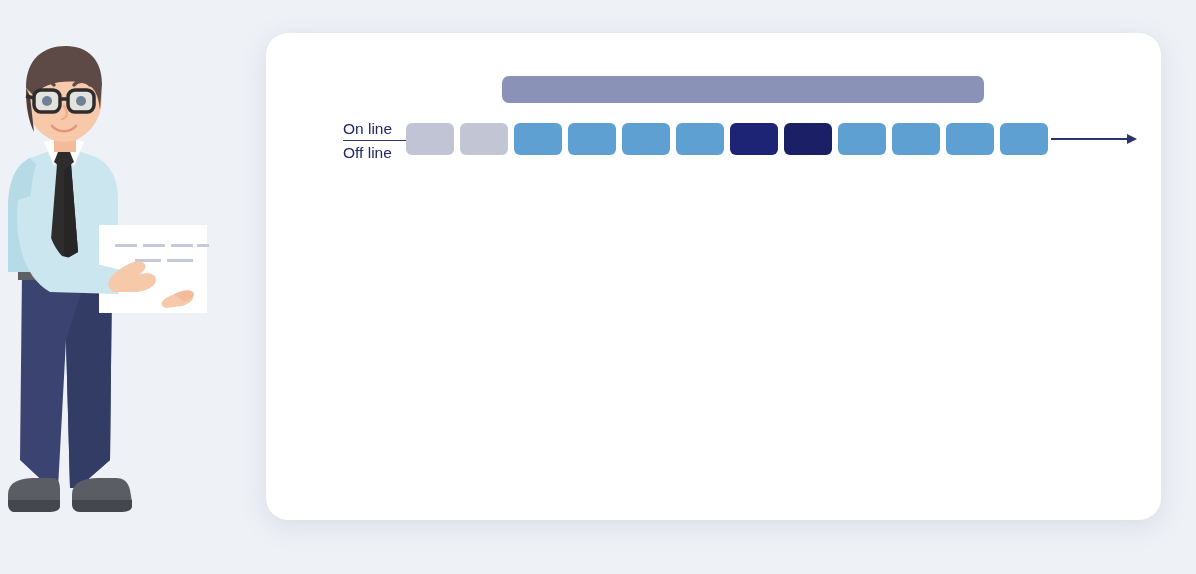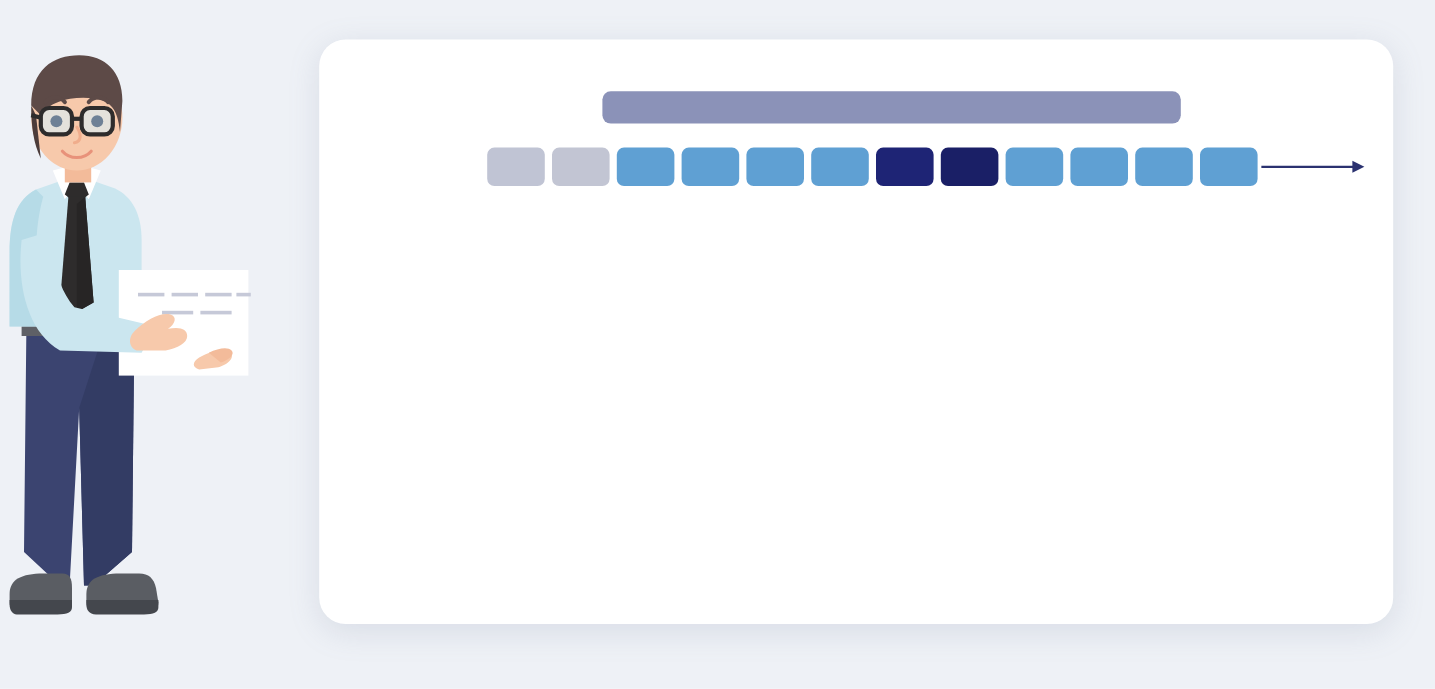--- a/index.html
+++ b/index.html
@@ -179,20 +179,25 @@
     <path d="M52 86 C58 93 70 93 76 86" stroke="#e8927a" stroke-width="2.6" fill="none" stroke-linecap="round"></path>
   </g>
 </svg>
 
 <div id="content-card">
 
   <div id="top-bar" style="background: rgb(139, 146, 184);"></div>
 
   <div id="timeline">
 
+    <div id="axis-labels">
+      <div class="axis-label">On line</div>
+      <div id="axis-divider"></div>
+      <div class="axis-label">Off line</div>
+    </div>
 
     <div id="blocks-row">
         <div class="tl-block" style="background: rgb(192, 196, 212);"></div>
         <div class="tl-block" style="background: rgb(194, 197, 211);"></div>
         <div class="tl-block" style="background: rgb(95, 160, 211);"></div>
         <div class="tl-block" style="background: rgb(95, 160, 211);"></div>
         <div class="tl-block" style="background: rgb(95, 160, 211);"></div>
         <div class="tl-block" style="background: rgb(95, 160, 211);"></div>
         <div class="tl-block" style="background: rgb(30, 36, 117);"></div>
         <div class="tl-block" style="background: rgb(26, 31, 102);"></div>

